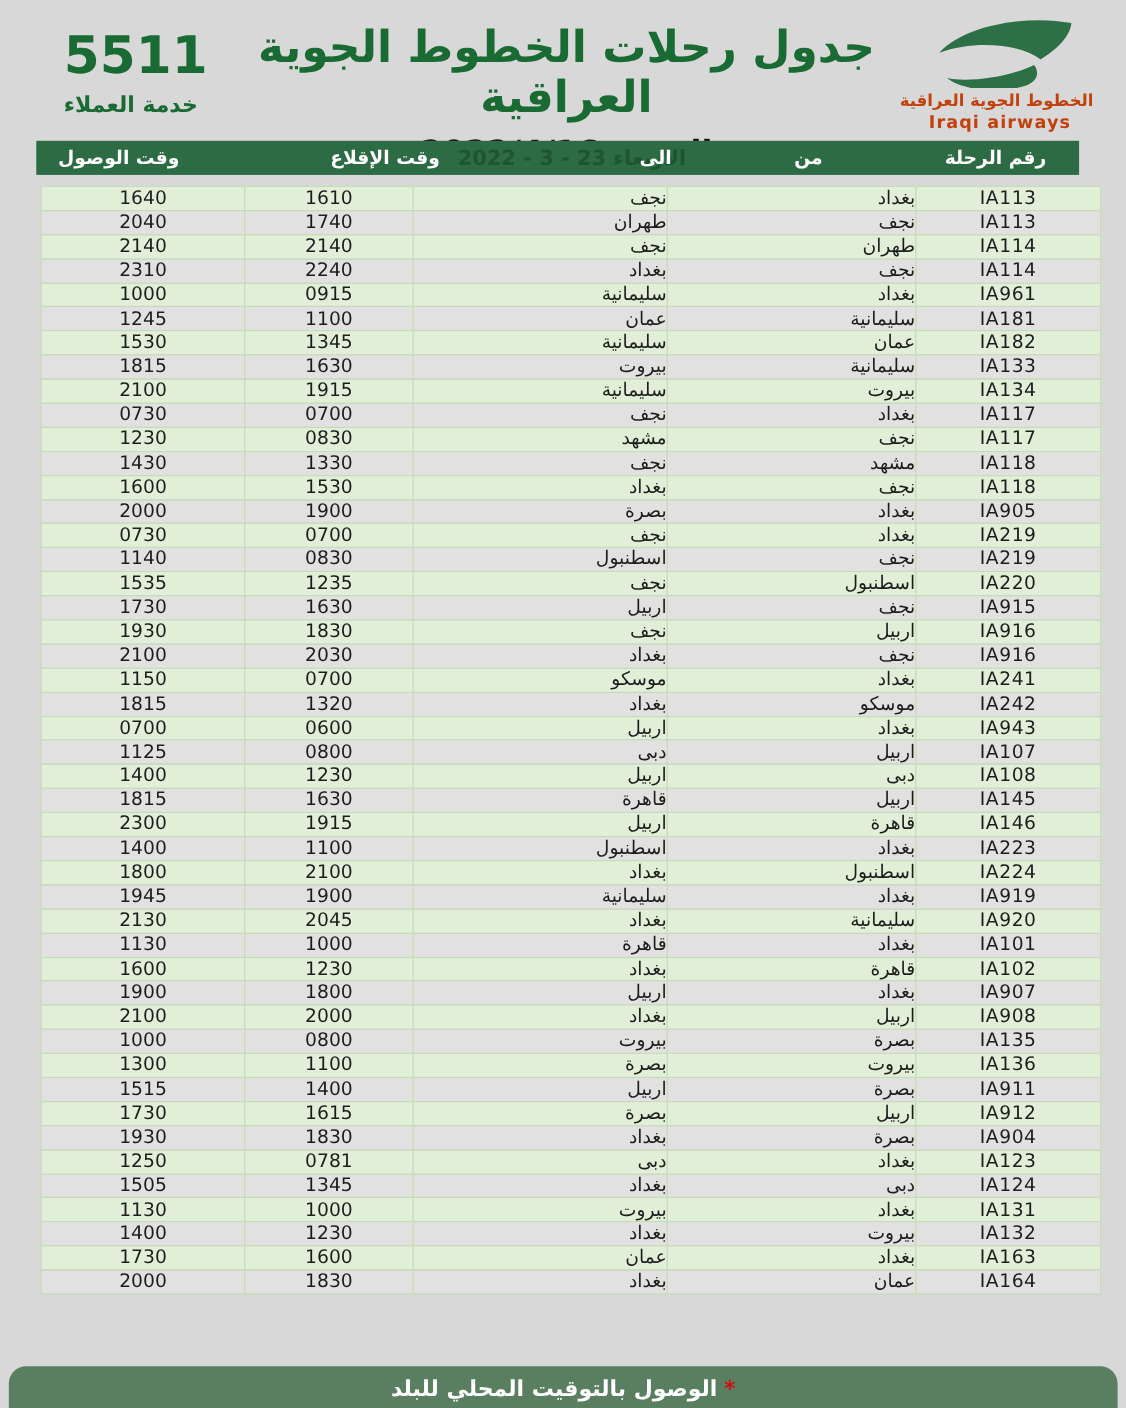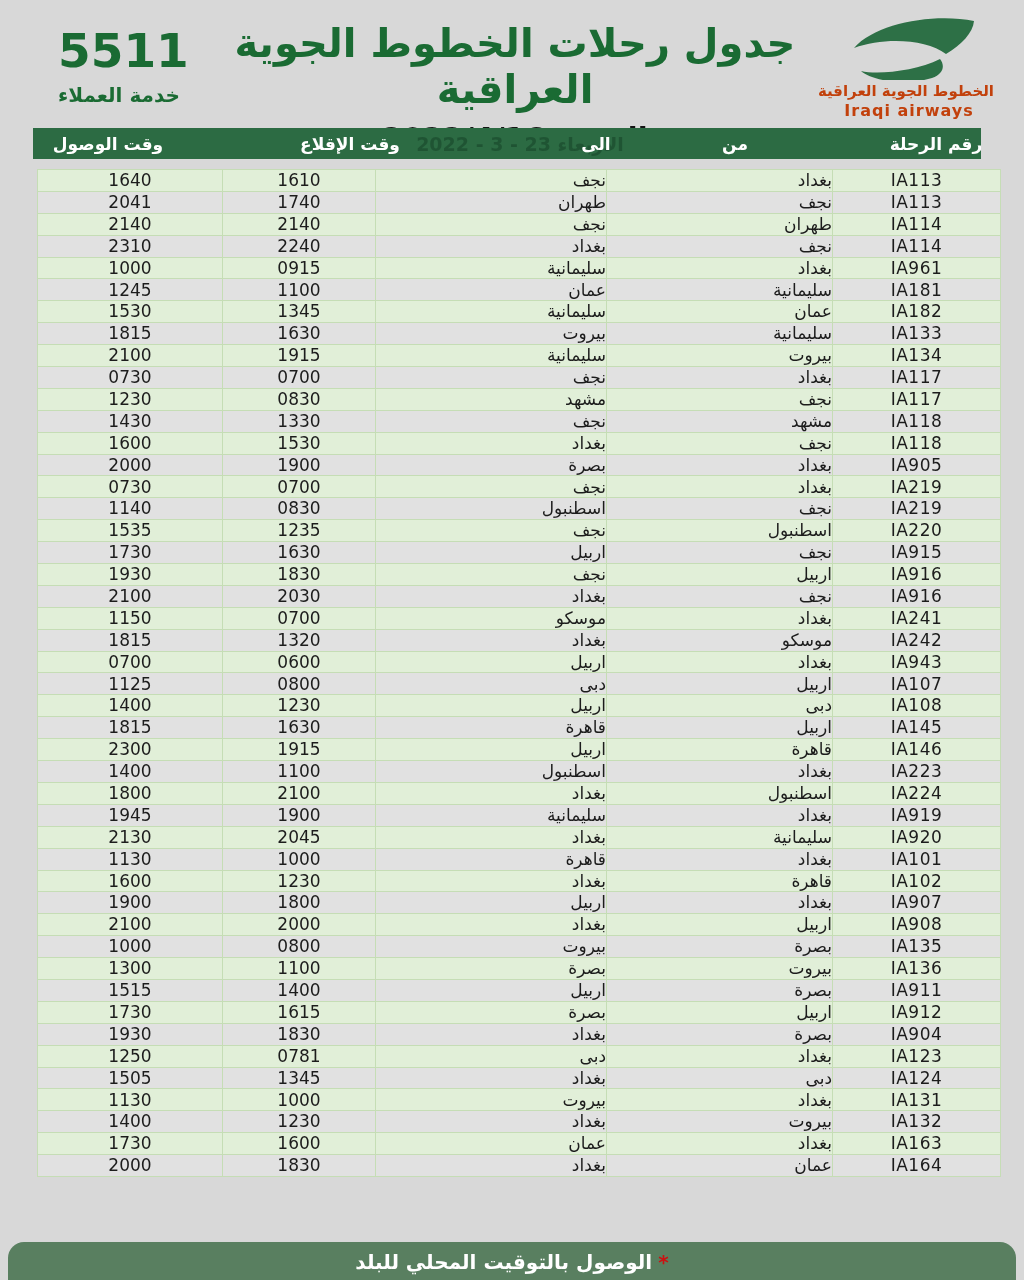--- a/index.html
+++ b/index.html
@@ -31,21 +31,21 @@
   }
   .hl {
     position: absolute; top: 50%; transform: translate(-50%, -50%);
     color: #ffffff; font-size: 17px; font-weight: bold; white-space: nowrap;
     direction: rtl; z-index: 2;
   }
   .hl-arrival   { left: 75px; }
   .hl-departure { left: 317px; }
   .hl-to        { left: 563px; }
   .hl-from      { left: 702px; }
-  .hl-flight    { left: 872px; margin-left: 31px; }
+  .hl-flight    { left: 872px; }
   .bar-watermark {
     position: absolute; left: 487px; top: 50%; transform: translate(-50%, -50%);
     direction: rtl; white-space: nowrap; z-index: 1;
     font-size: 19px; font-weight: bold; color: rgba(16, 58, 34, 0.45);
   }
 
   
   table.flights {
     position: absolute; left: 37px; top: 169px; width: 960px;
     border-collapse: collapse; table-layout: fixed; direction: rtl;
@@ -116,21 +116,21 @@
           <td class="c-from">بغداد</td>
           <td class="c-to">نجف</td>
           <td class="c-dep">1610</td>
           <td class="c-arr">1640</td>
         </tr>
         <tr>
           <td class="c-flight">IA113</td>
           <td class="c-from">نجف</td>
           <td class="c-to">طهران</td>
           <td class="c-dep">1740</td>
-          <td class="c-arr">2041</td>
+          <td class="c-arr">2040</td>
         </tr>
         <tr>
           <td class="c-flight">IA114</td>
           <td class="c-from">طهران</td>
           <td class="c-to">نجف</td>
           <td class="c-dep">2140</td>
           <td class="c-arr">2140</td>
         </tr>
         <tr>
           <td class="c-flight">IA114</td>

